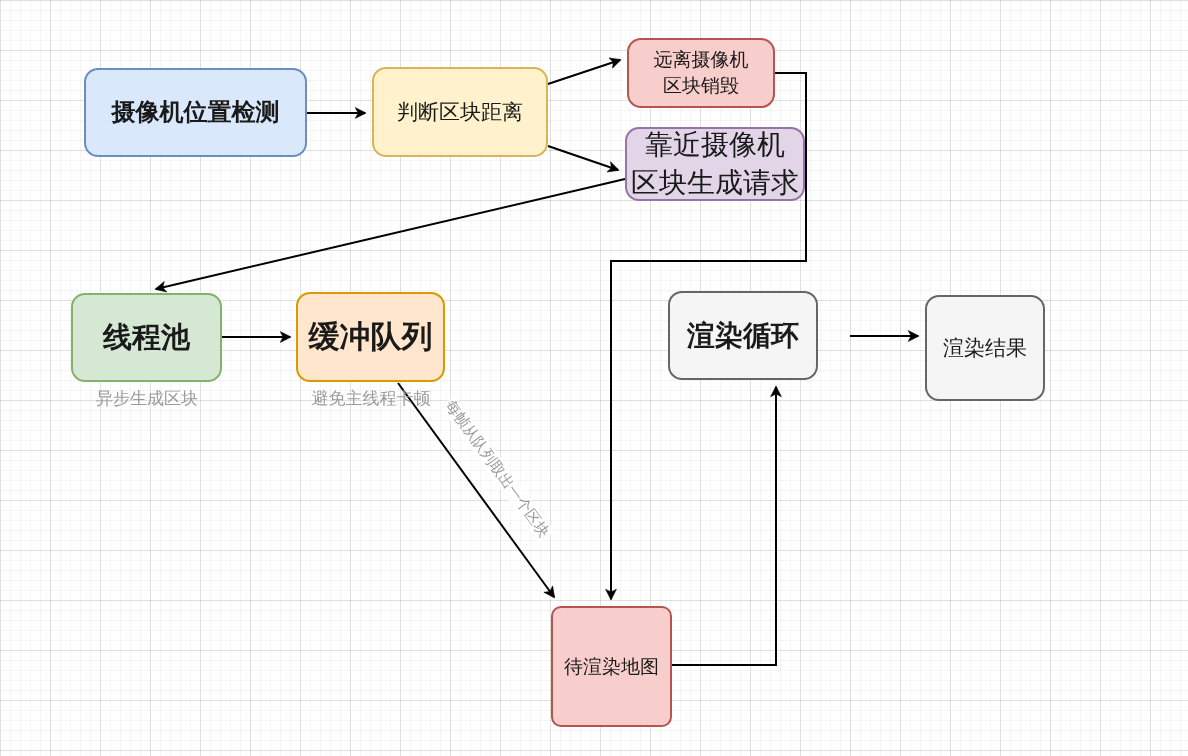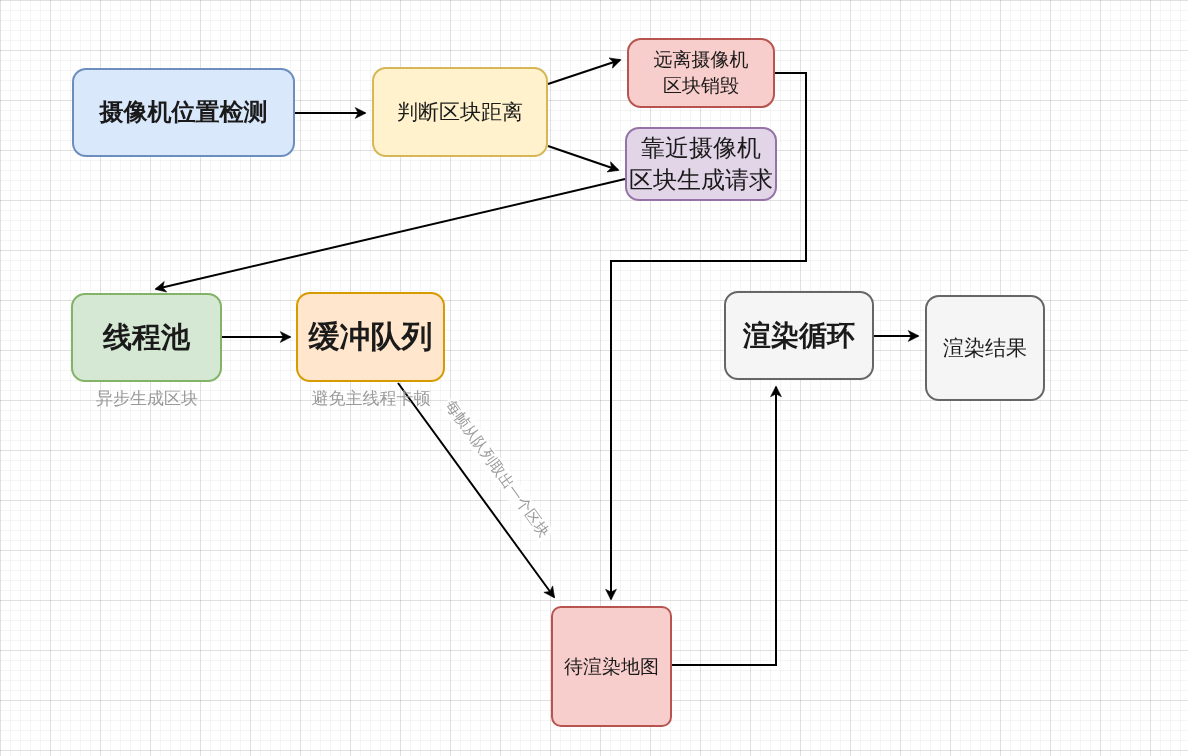--- a/index.html
+++ b/index.html
@@ -25,28 +25,28 @@
     box-sizing:border-box;
     display:flex;align-items:center;justify-content:center;
     text-align:center;
     border:2px solid #000;
     border-radius:14px;
     white-space:pre-line;
     color:#1a1a1a;
     line-height:1.35;
   }
   .bold{font-weight:bold;}
-  .n-camera{left:72px;top:68px;width:223px;height:89px;background:#dae8fc;border-color:#6c8ebf;font-size:24px;}
+  .n-camera{left:84px;top:68px;width:223px;height:89px;background:#dae8fc;border-color:#6c8ebf;font-size:24px;}
   .n-judge{left:372px;top:67px;width:176px;height:90px;background:#fff2cc;border-color:#d6b656;font-size:21px;}
   .n-destroy{left:627px;top:38px;width:148px;height:70px;background:#f8cecc;border-color:#b85450;font-size:19px;}
-  .n-request{left:625px;top:127px;width:152px;height:74px;background:#e1d5e7;border-color:#9673a6;font-size:24px;}
+  .n-request{left:625px;top:127px;width:180px;height:74px;background:#e1d5e7;border-color:#9673a6;font-size:28px;}
   .n-thread{left:71px;top:293px;width:151px;height:89px;background:#d5e8d4;border-color:#82b366;font-size:29px;text-align:center;}
   .n-buffer{left:296px;top:292px;width:149px;height:90px;background:#ffe6cc;border-color:#d79b00;font-size:31px;}
   .n-map{left:551px;top:606px;width:121px;height:121px;background:#f8cecc;border-color:#b85450;font-size:19px;border-radius:10px;border-width:2px;}
-  .n-loop{left:724px;top:291px;width:150px;height:89px;background:#f5f5f5;border-color:#666666;font-size:28px;}
+  .n-loop{left:668px;top:291px;width:150px;height:89px;background:#f5f5f5;border-color:#666666;font-size:28px;}
   .n-result{left:925px;top:295px;width:120px;height:106px;background:#f5f5f5;border-color:#666666;font-size:21px;}
   .caption{
     position:absolute;
     transform:translateX(-50%);
     color:#9a9a9a;
     font-size:17px;
     white-space:nowrap;
   }
   .cap-thread{left:147px;top:387px;}
   .cap-buffer{left:371px;top:387px;}

